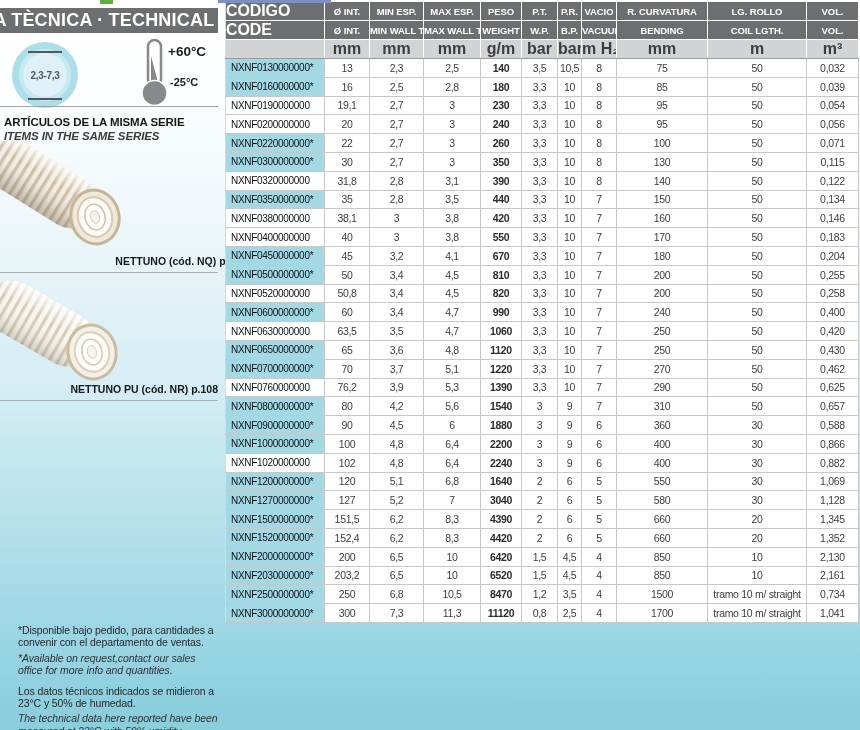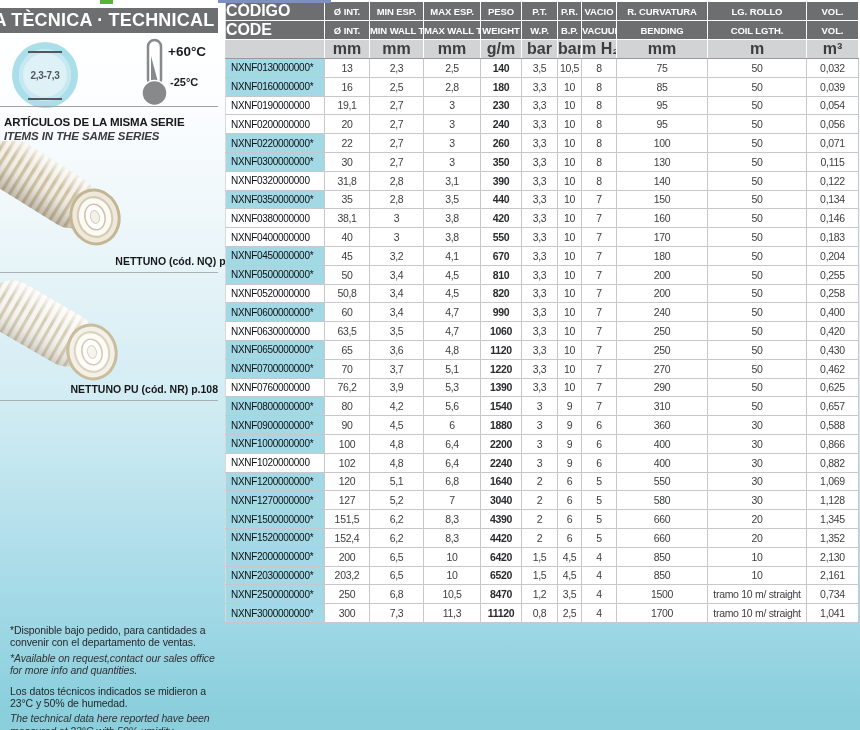--- a/index.html
+++ b/index.html
@@ -33,21 +33,21 @@
   .sb-divider{position:absolute;left:0;width:218px;height:1px;background:#9fa4a7;}
   .series-es{position:absolute;left:4px;top:116px;font-weight:bold;font-size:11.5px;color:#17181a;letter-spacing:-0.1px;}
   .series-en{position:absolute;left:4px;top:130px;font-weight:bold;font-style:italic;font-size:11.5px;color:#3a3c3e;letter-spacing:-0.1px;}
   .hose{position:absolute;left:0;}
   .hose1{top:141px;}
   .hose2{top:280px;}
   .hose-caption{position:absolute;left:0;width:218px;text-align:right;font-weight:bold;font-size:10.5px;color:#17181a;}
   .cap1{top:255px;margin-left:28px;}
   .cap2{top:383px;}
   .footnotes{position:absolute;left:6px;top:624px;width:214px;font-size:10.5px;line-height:1.18;color:#26282a;letter-spacing:-0.1px;}
-  .footnotes p{margin:0 0 3px 4px;}
+  .footnotes p{margin:0 0 3px 12px;}
   .footnotes .it{font-style:italic;color:#303234;margin-bottom:8px;}
 
   
   .table-wrap{position:absolute;left:225px;top:2px;width:633px;z-index:4;}
   table{border-collapse:collapse;table-layout:fixed;width:633px;background:#fff;border-left:1px solid #d9dadb;}
   th,td{padding:0;overflow:hidden;white-space:nowrap;}
   thead th{
     background:var(--hdr);color:#fff;font-size:9.5px;font-weight:bold;height:17px;
     text-align:center;border-right:1px solid #fdfdfd;border-bottom:1px solid #fdfdfd;letter-spacing:-0.1px;
   }

